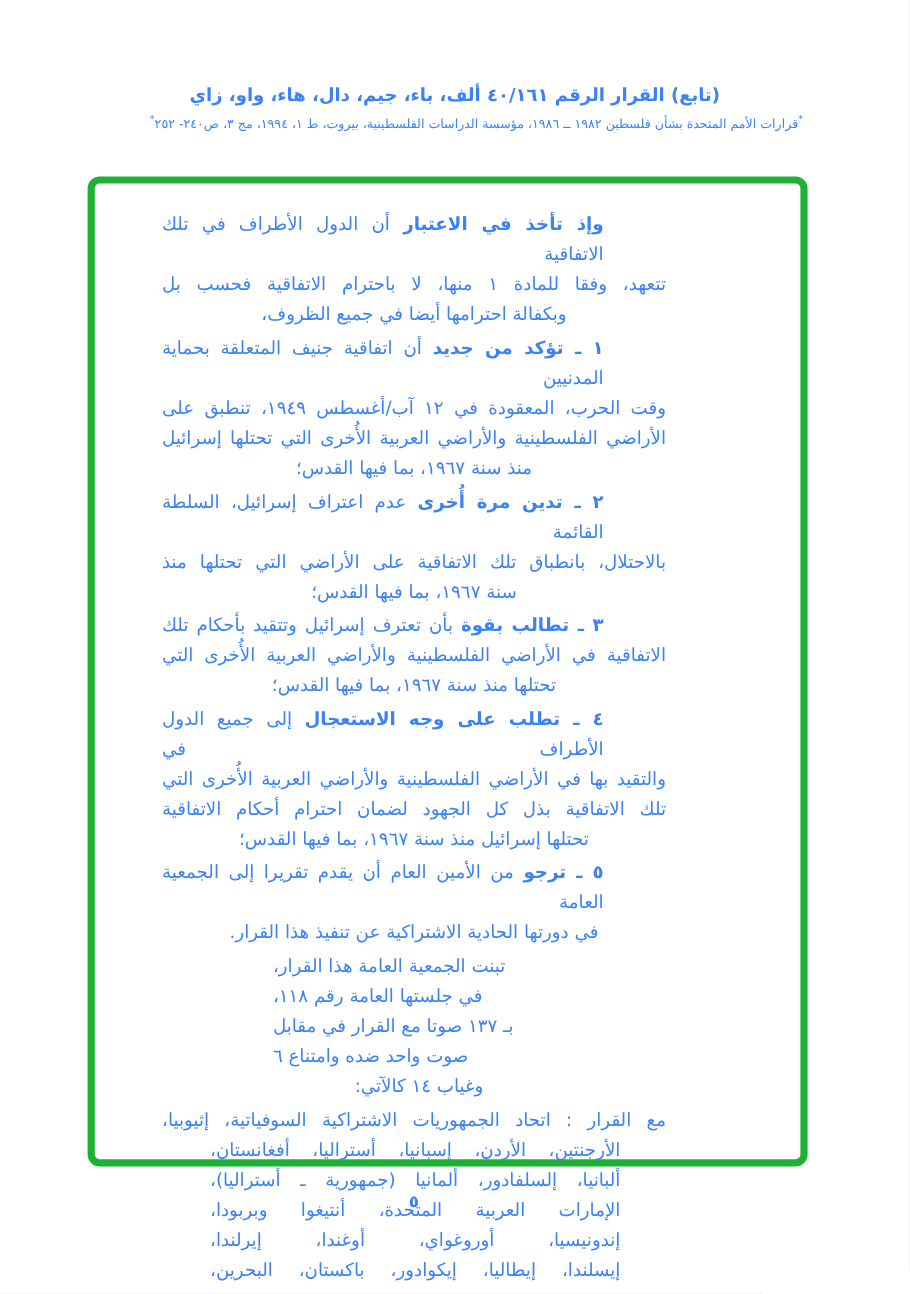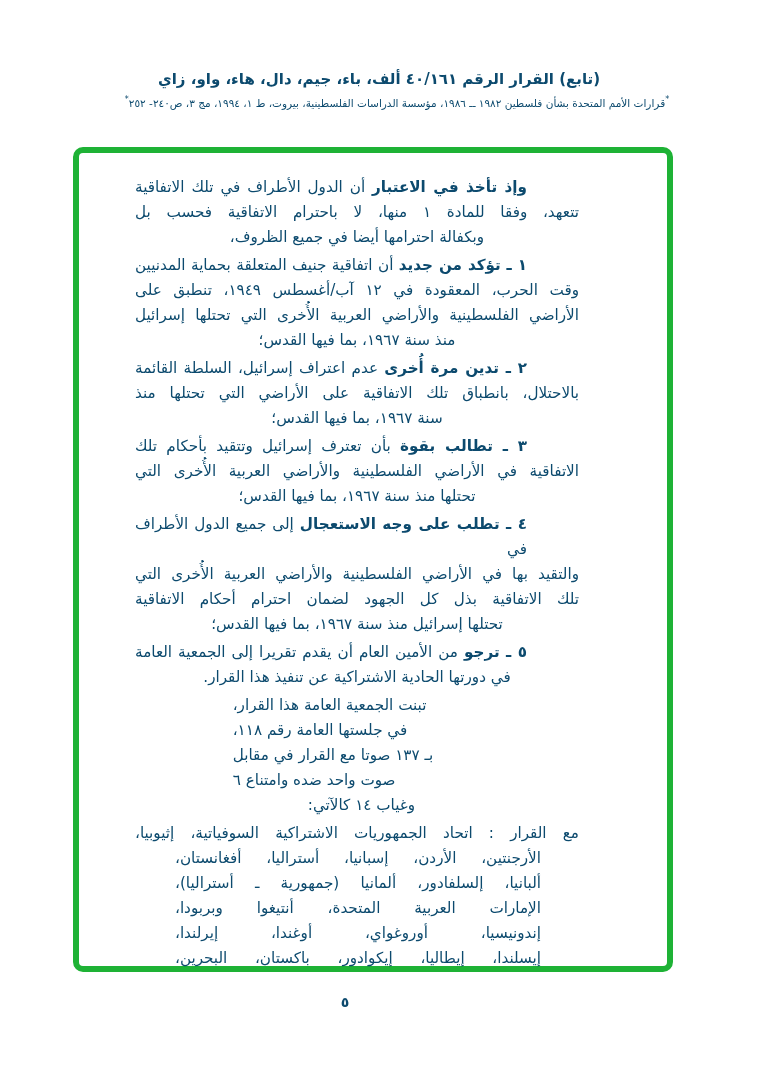--- a/index.html
+++ b/index.html
@@ -2,35 +2,35 @@
 <html lang="ar"><head>
 <meta charset="utf-8">
 <style>
   html,body{margin:0;padding:0;background:#e8e8e8;}
   .page{
     position:relative;
     width:758px;height:1078px;
     margin:0 auto;
     background:#ffffff;
     font-family:"DejaVu Sans",sans-serif;
-    color:#0c4a6e;
+    color:#3b82f6;
     overflow:hidden;
   }
   .header{position:absolute;top:70px;left:0;width:758px;text-align:center;direction:rtl;}
   .title{font-size:15px;font-weight:bold;letter-spacing:0;}
   .footnote{margin-top:7px;font-size:10.5px;font-weight:normal;direction:rtl;padding-left:36px;}
   .footnote sup{font-size:8px;vertical-align:super;}
   .green-box{
     position:absolute;left:73px;top:147px;
     width:600px;height:825px;
     box-sizing:border-box;
     border:6px solid #1eb235;
     border-radius:10px;
     background:#ffffff;
-    padding:22px 88px 0 56px;
+    padding:22px 112px 0 56px;
   }
   .text-column{direction:rtl;}
   .para{margin-bottom:3px;}
   .line{
     direction:rtl;
     font-size:15.2px;
     line-height:25px;
     text-align:justify;
     text-align-last:justify;
     white-space:normal;

